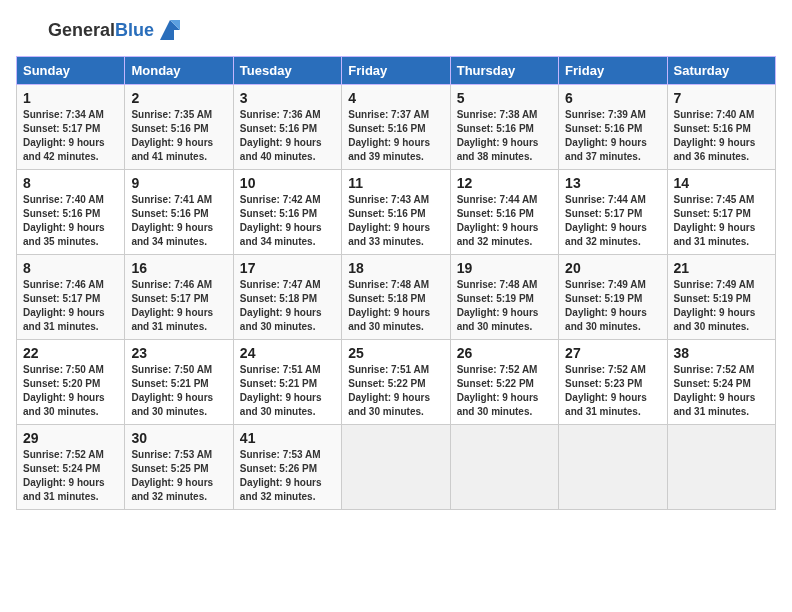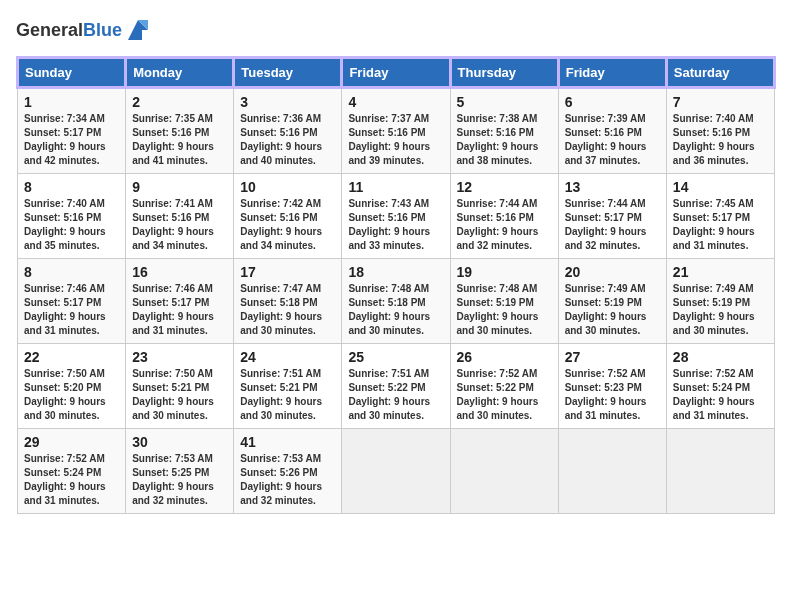--- a/index.html
+++ b/index.html
@@ -8,20 +8,21 @@
       background: #fff;
       width: 792px;
       min-height: 612px;
       padding: 16px;
     }
     .header-area {
       display: flex;
       justify-content: flex-start;
       align-items: flex-start;
       margin-bottom: 12px;
+      margin-left: 32px;
     }
     .logo {
       display: flex;
       align-items: center;
     }
     .logo-text-general {
       font-size: 18px;
       font-weight: bold;
       color: #333;
     }
@@ -52,21 +53,21 @@
       border-collapse: collapse;
       font-size: 10.5px;
     }
     thead tr th {
       background-color: #2a6ebb;
       color: #fff;
       text-align: left;
       padding: 6px 6px;
       font-size: 13px;
       font-weight: bold;
-      border: 3px solid #c4b5fd;
+      border: 1px solid #c4b5fd;
     }
     tbody tr td {
       border: 1px solid #ccc;
       vertical-align: top;
       padding: 5px 6px;
       width: 14.28%;
       height: 80px;
       background: #fff;
     }
     tbody tr:nth-child(odd) td {
@@ -226,21 +227,21 @@
         </td>
         <td>
           <span class="day-num">26</span>
           <div class="day-info">Sunrise: 7:52 AM<br>Sunset: 5:22 PM<br>Daylight: 9 hours and 30 minutes.</div>
         </td>
         <td>
           <span class="day-num">27</span>
           <div class="day-info">Sunrise: 7:52 AM<br>Sunset: 5:23 PM<br>Daylight: 9 hours and 31 minutes.</div>
         </td>
         <td>
-          <span class="day-num">28</span>
+          <span class="day-num">38</span>
           <div class="day-info">Sunrise: 7:52 AM<br>Sunset: 5:24 PM<br>Daylight: 9 hours and 31 minutes.</div>
         </td>
       </tr>
       <tr>
         <td>
           <span class="day-num">29</span>
           <div class="day-info">Sunrise: 7:52 AM<br>Sunset: 5:24 PM<br>Daylight: 9 hours and 31 minutes.</div>
         </td>
         <td>
           <span class="day-num">30</span>

